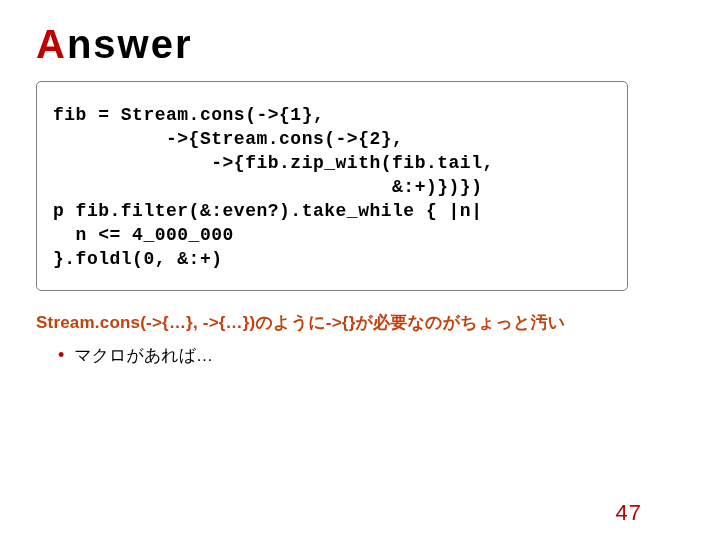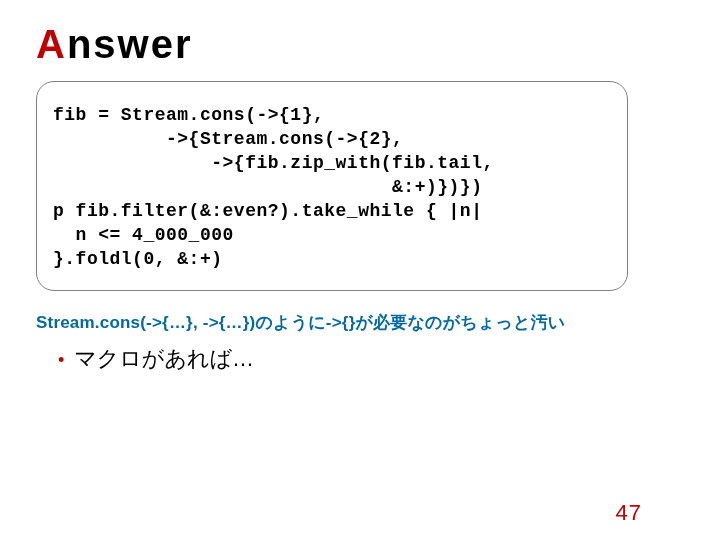--- a/index.html
+++ b/index.html
@@ -1,25 +1,25 @@
 <!DOCTYPE html>
 <html><head>
 <meta charset="utf-8">
 <style>
   * { margin: 0; padding: 0; box-sizing: border-box; }
   html, body { width: 720px; height: 540px; background: #fff; font-family: Arial, "Hiragino Sans", "Meiryo", sans-serif; overflow: hidden; }
   .slide { position: relative; width: 664px; height: 540px; padding: 22px 36px 0 36px; }
   .title { font-family: Impact, "Arial Black", sans-serif; font-size: 40px; letter-spacing: 2px; color: #000; margin-bottom: 14px; }
   .title .accent-a { color: #c00000; }
-  .code-box { border: 1px solid #7f7f7f; border-radius: 18px; padding: 18px 16px 16px 16px; background: #fff; margin-bottom: 20px; }
+  .code-box { border: 1px solid #7f7f7f; border-radius: 5px; padding: 18px 16px 16px 16px; background: #fff; margin-bottom: 20px; }
   .code-line { font-family: "Courier New", Courier, monospace; font-size: 18px; font-weight: bold; color: #000; white-space: pre; line-height: 1.0; margin: 6px 0; letter-spacing: 0.5px; }
-  .note { font-size: 17px; color: #0369a1; margin: 6px 0 10px 0; font-weight: bold; letter-spacing: 0.2px; }
+  .note { font-size: 17px; color: #c2410c; margin: 6px 0 10px 0; font-weight: bold; letter-spacing: 0.2px; }
   .bullet-row { display: flex; align-items: baseline; margin-left: 22px; margin-top: 8px; }
   .bullet-dot { color: #c00000; font-size: 18px; margin-right: 10px; line-height: 1; }
-  .bullet-text { font-size: 22px; color: #000; }
+  .bullet-text { font-size: 17px; color: #000; }
   .pagenum { position: absolute; right: 22px; bottom: 14px; font-family: Impact, "Arial Black", sans-serif; font-size: 22px; color: #c00000; letter-spacing: 1px; margin-top: 9px; }
 </style>
 </head>
 <body>
 
 <div class="slide">
   <h1 class="title">
     <span class="accent-a">A</span><span>nswer</span>
   </h1>
 

